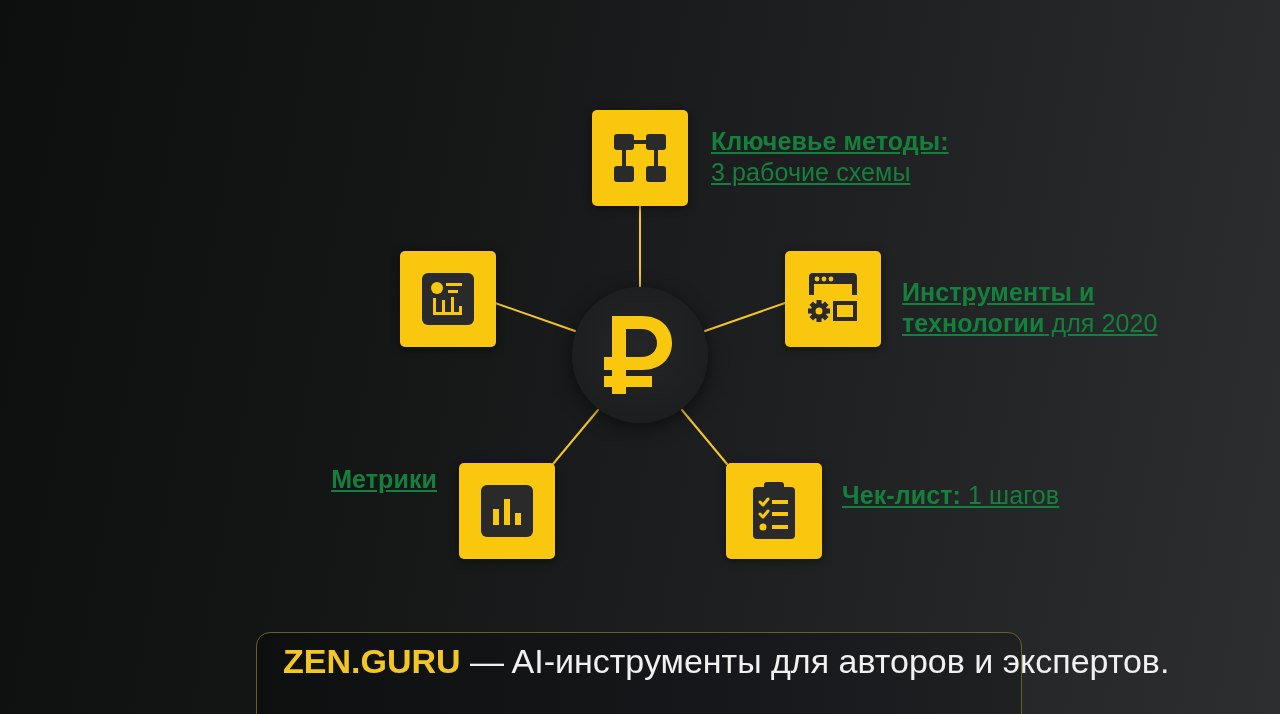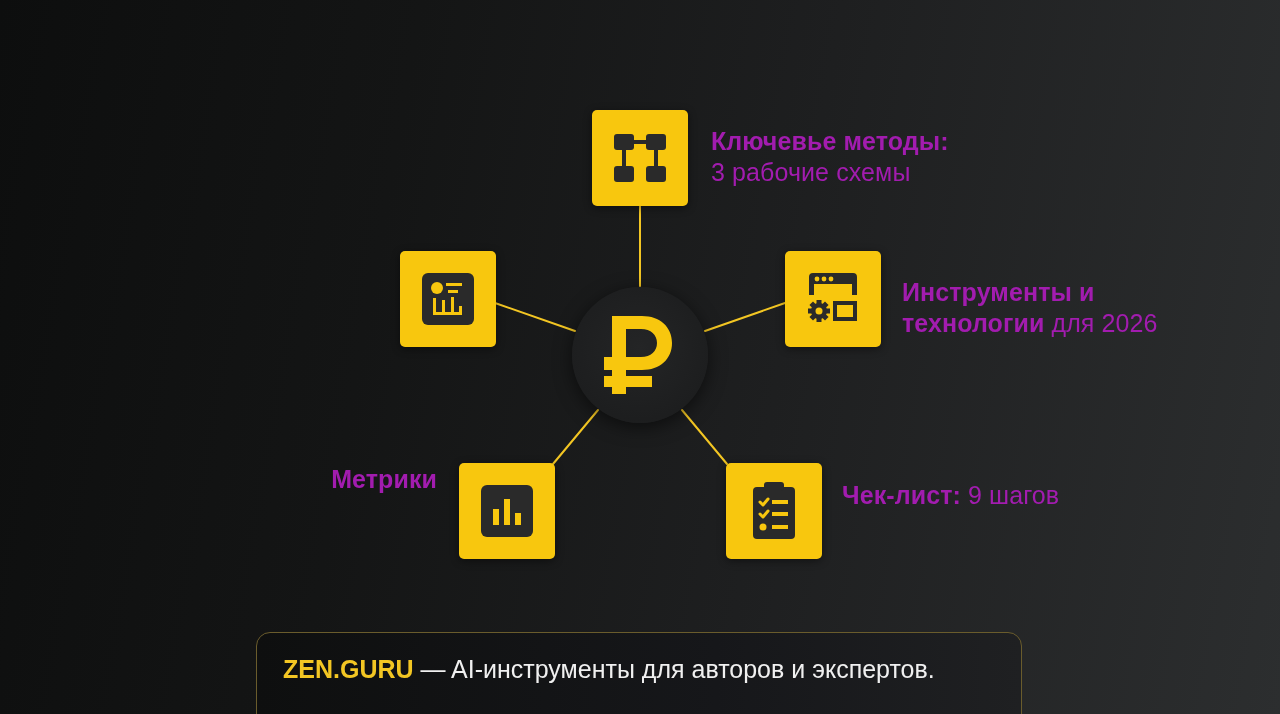--- a/index.html
+++ b/index.html
@@ -17,33 +17,33 @@
     box-shadow: 0 4px 18px rgba(0,0,0,0.55);
     display: flex; align-items: center; justify-content: center;
   }
   .tile {
     position: absolute; width: 96px; height: 96px; border-radius: 5px;
     background: #f8c70e;
     box-shadow: 0 2px 8px rgba(0,0,0,0.45);
     display: flex; align-items: center; justify-content: center;
   }
   .label {
-    position: absolute; font-size: 25px; line-height: 31px; color: #a21caf;
-    white-space: nowrap; letter-spacing: 0.1px;
+    position: absolute; font-size: 25px; line-height: 31px; color: #15803d;
+    white-space: nowrap; letter-spacing: 0.1px; text-decoration: underline;
   }
   .label b { font-weight: 700; }
   .label.right { text-align: right; }
   .footer {
     position: absolute; left: 256px; top: 632px; width: 766px; height: 110px;
     border: 1.5px solid #6a5c2c; border-radius: 14px;
     background: linear-gradient(90deg, #0e0f0f 0%, #16171a 60%, #1f2022 100%);
     box-sizing: border-box;
   }
   .footer-text {
-    position: absolute; left: 26px; top: 20px; font-size: 25px; line-height: 32px;
+    position: absolute; left: 26px; top: 12px; font-size: 34px; line-height: 32px;
     color: #f0f0f0; white-space: nowrap;
   }
   .brand { color: #f3c623; font-weight: 700; }
 </style>
 </head>
 <body>
 
 <svg class="connectors" viewBox="0 0 1280 714">
   <g stroke="#f3c623" stroke-width="2" stroke-linecap="round">
     <line x1="640" y1="206" x2="640" y2="286"></line>
@@ -123,21 +123,21 @@
         <rect x="-2.5" y="-11" width="5" height="22" transform="rotate(-45)"></rect>
         <circle r="3.5" fill="#f8c70e"></circle>
       </g>
 
       <path d="M30 32 H54 V52 H30 Z M34 36 V48 H50 V36 Z" fill-rule="evenodd"></path>
     </g>
   </svg>
 </div>
 <div class="label" style="left:902px; top:277px;">
   <b>Инструменты и</b><br>
-  <b>технологии</b><span> для 2026</span>
+  <b>технологии</b><span> для 2020</span>
 </div>
 
 <div class="tile" style="left:459px; top:463px;">
   <svg width="56" height="56" viewBox="0 0 56 56">
     <rect x="2" y="2" width="52" height="52" rx="6" fill="#2a2a2a"></rect>
     <g fill="#f8c70e">
       <rect x="14" y="26" width="6" height="16"></rect>
       <rect x="25" y="16" width="6" height="26"></rect>
       <rect x="36" y="30" width="6" height="12"></rect>
     </g>
@@ -160,20 +160,20 @@
     </g>
     <g fill="#f8c70e">
       <circle cx="14" cy="46" r="3.5"></circle>
       <rect x="23" y="19" width="16" height="4"></rect>
       <rect x="23" y="31" width="16" height="4"></rect>
       <rect x="23" y="44" width="16" height="4"></rect>
     </g>
   </svg>
 </div>
 <div class="label" style="left:842px; top:480px;">
-  <b>Чек-лист:</b><span> 9 шагов</span><br>
+  <b>Чек-лист:</b><span> 1 шагов</span><br>
 </div>
 
 <div class="footer">
   <div class="footer-text">
     <span class="brand">ZEN.GURU</span><span> — AI-инструменты для авторов и экспертов.</span>
   </div>
 </div>
 
 </body></html>

